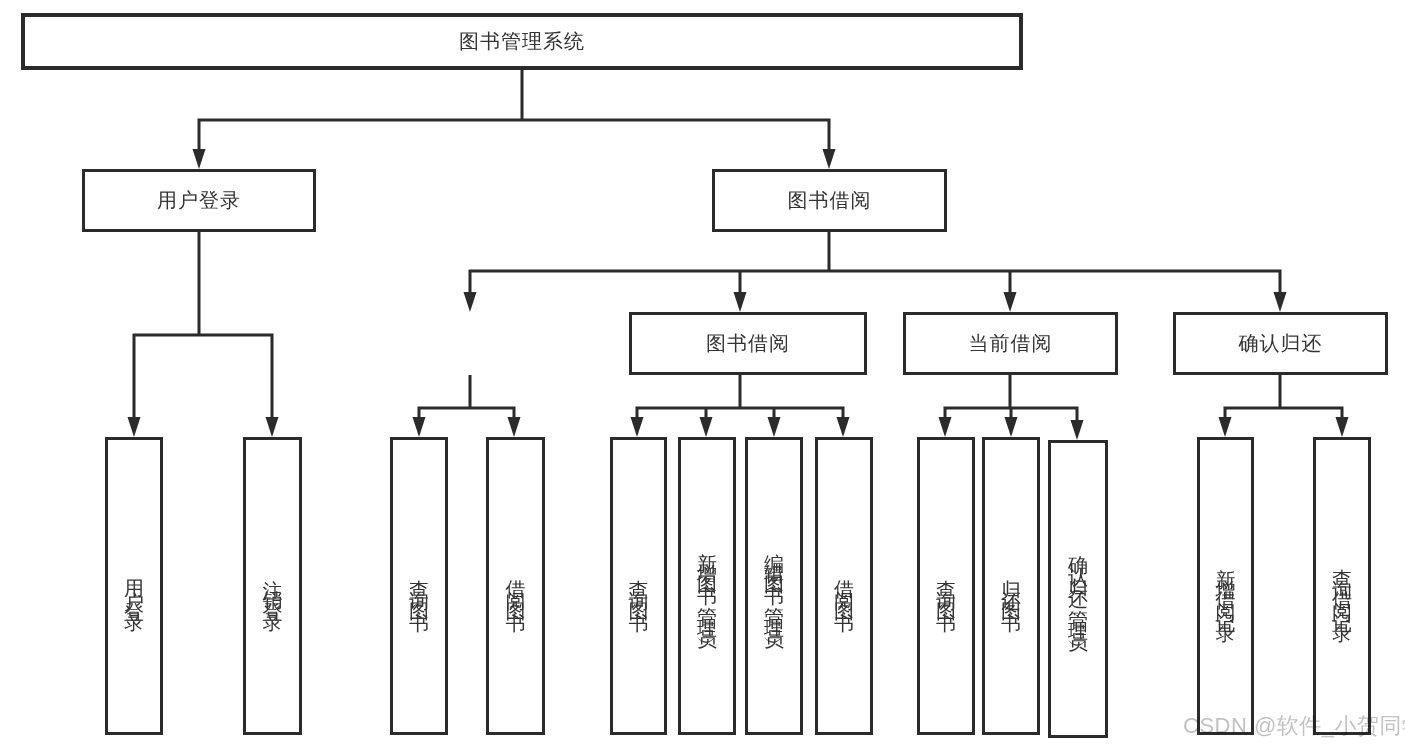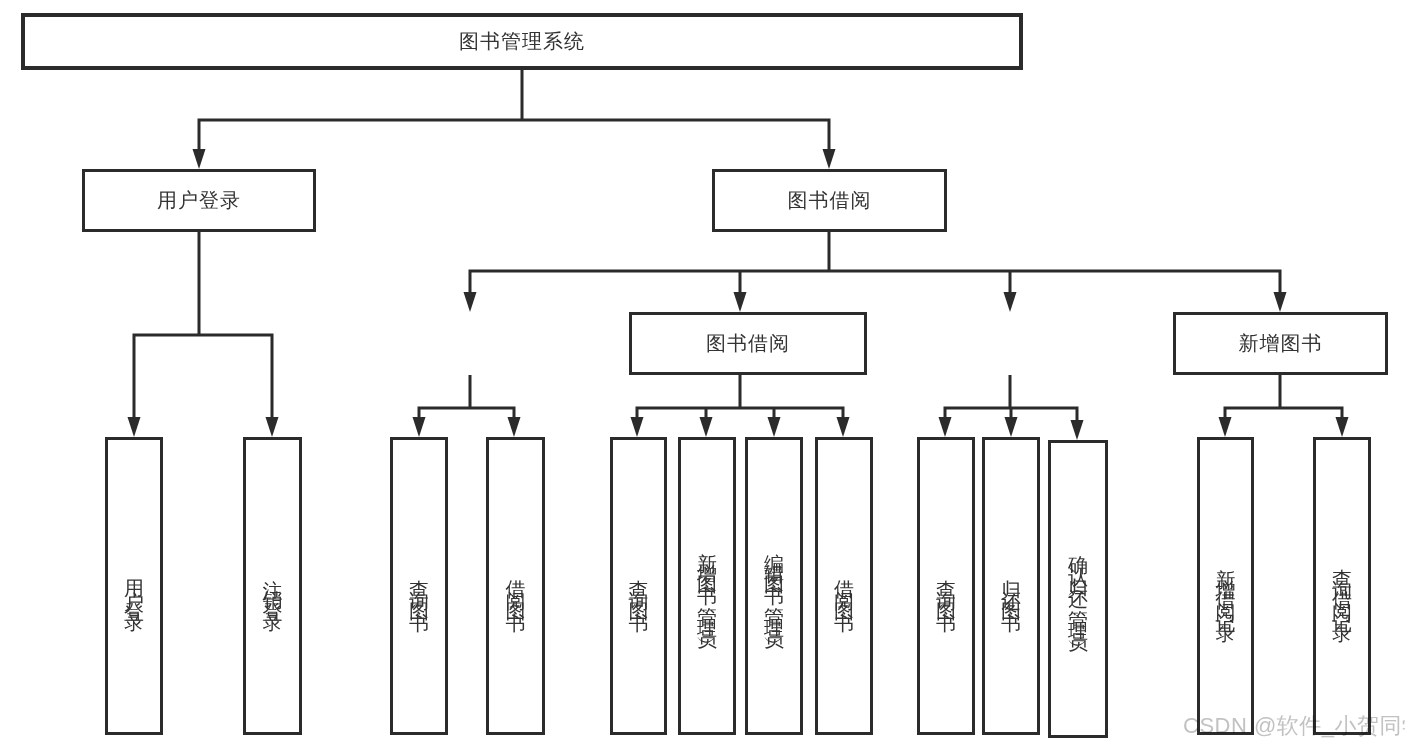--- a/index.html
+++ b/index.html
@@ -84,22 +84,25 @@
   <div class="box box-h" style="left:82px;top:169px;width:234px;height:63px">
     <span>用户登录</span>
   </div>
   <div class="box box-h" style="left:712px;top:169px;width:235px;height:63px">
     <span>图书借阅</span>
   </div>
 
   <div class="box box-h" style="left:629px;top:312px;width:238px;height:63px">
     <span>图书借阅</span>
   </div>
+  <div class="box box-h" style="left:903px;top:312px;width:215px;height:63px">
+    <span>当前借阅</span>
+  </div>
   <div class="box box-h" style="left:1173px;top:312px;width:215px;height:63px">
-    <span>新增图书</span>
+    <span>确认归还</span>
   </div>
 
   <div class="box box-v" style="left:105px;top:437px;width:58px;height:298px">
     <span>用户登录</span>
   </div>
   <div class="box box-v" style="left:243px;top:437px;width:59px;height:298px">
     <span>注销登录</span>
   </div>
 
   <div class="box box-v" style="left:390px;top:437px;width:58px;height:298px">

